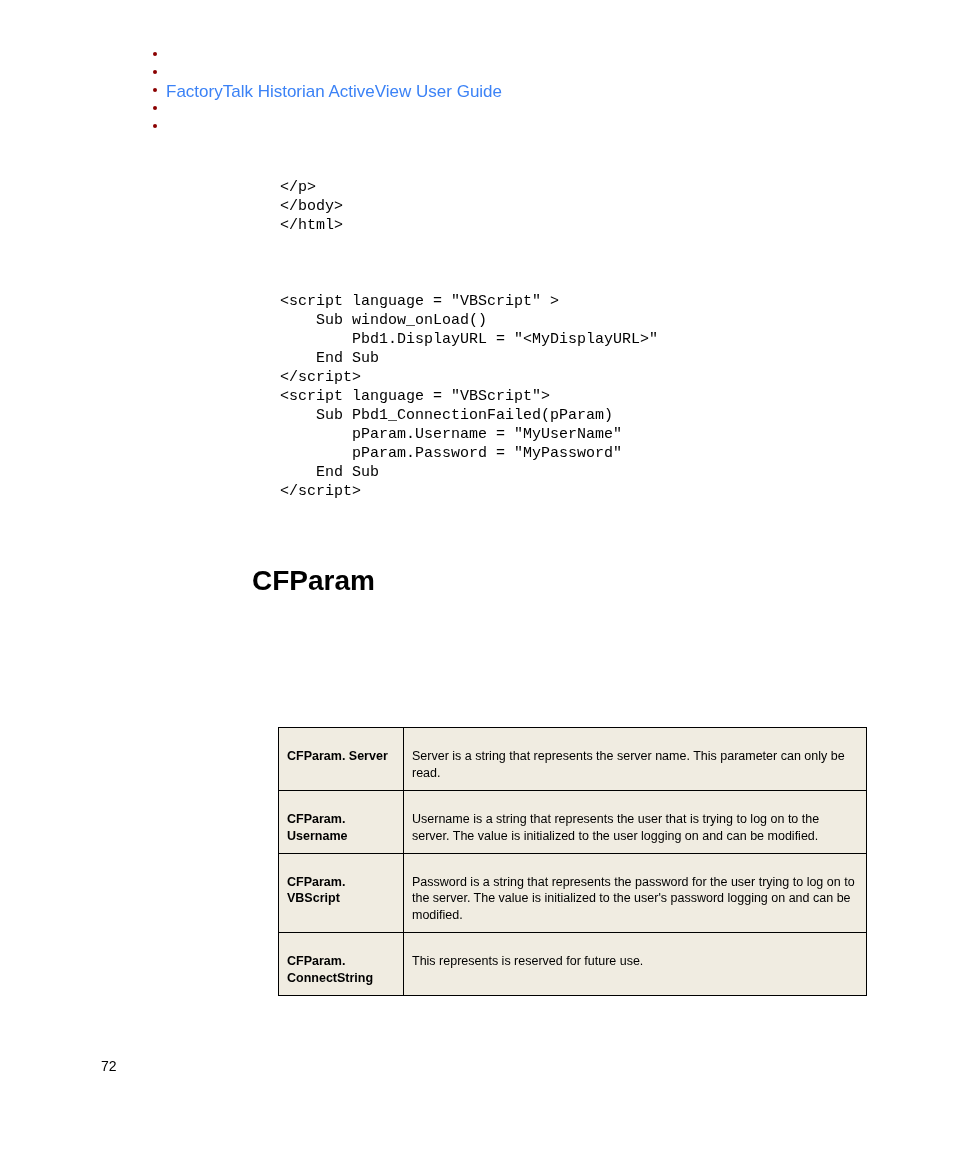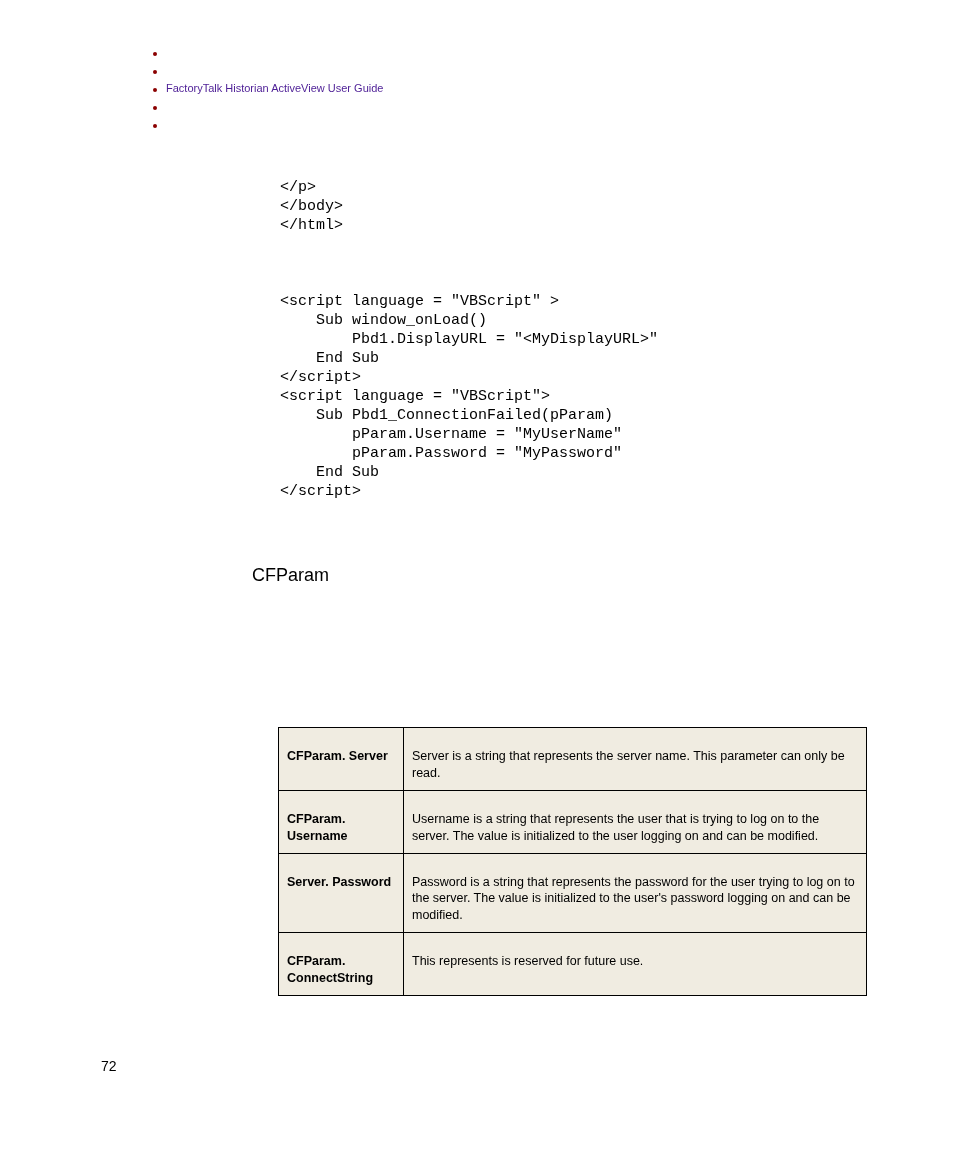--- a/index.html
+++ b/index.html
@@ -22,39 +22,39 @@
     width: 4px;
     height: 4px;
     background: #8b0000;
     border-radius: 50%;
     margin-bottom: 14px;
   }
   .header-text {
     position: absolute;
     left: 166px;
     top: 82px;
-    font-size: 11px;
-    color: #4c1d95;
+    font-size: 17px;
+    color: #3b82f6;
   }
   .code-block {
     position: absolute;
     left: 280px;
     top: 178px;
     font-family: "Courier New", Courier, monospace;
     font-size: 15px;
     line-height: 19px;
     white-space: pre;
     color: #000;
   }
   .section-heading {
     position: absolute;
     left: 252px;
     top: 565px;
-    font-size: 18px;
-    font-weight: normal;
+    font-size: 28px;
+    font-weight: bold;
     color: #000;
   }
   .param-table {
     position: absolute;
     left: 278px;
     top: 727px;
     border-collapse: collapse;
     width: 589px;
     font-size: 12.5px;
     line-height: 1.35;
@@ -116,21 +116,21 @@
   <tbody id="param-rows">
       <tr>
         <td class="key">CFParam. Server</td>
         <td>Server is a string that represents the server name. This parameter can only be read.</td>
       </tr>
       <tr>
         <td class="key">CFParam. Username</td>
         <td>Username is a string that represents the user that is trying to log on to the server. The value is initialized to the user logging on and can be modified.</td>
       </tr>
       <tr>
-        <td class="key">Server. Password</td>
+        <td class="key">CFParam. VBScript</td>
         <td>Password is a string that represents the password for the user trying to log on to the server. The value is initialized to the user's password logging on and can be modified.</td>
       </tr>
       <tr>
         <td class="key">CFParam. ConnectString</td>
         <td>This represents is reserved for future use.</td>
       </tr>
     </tbody>
 </table>
 
 <div class="page-number">72</div>

